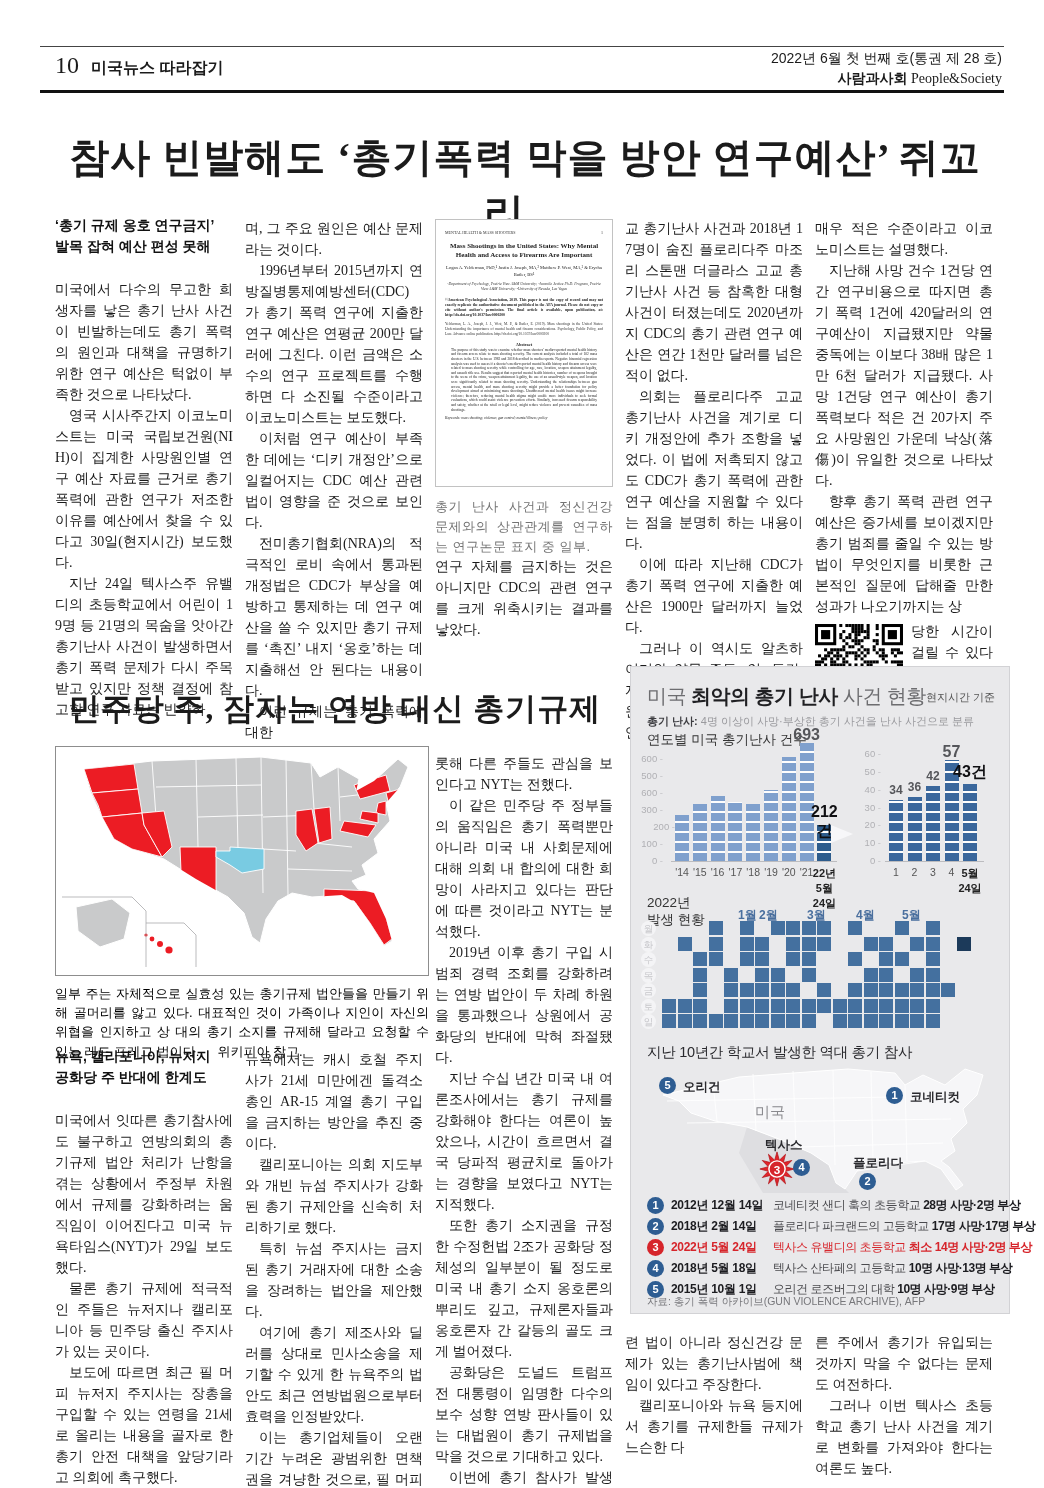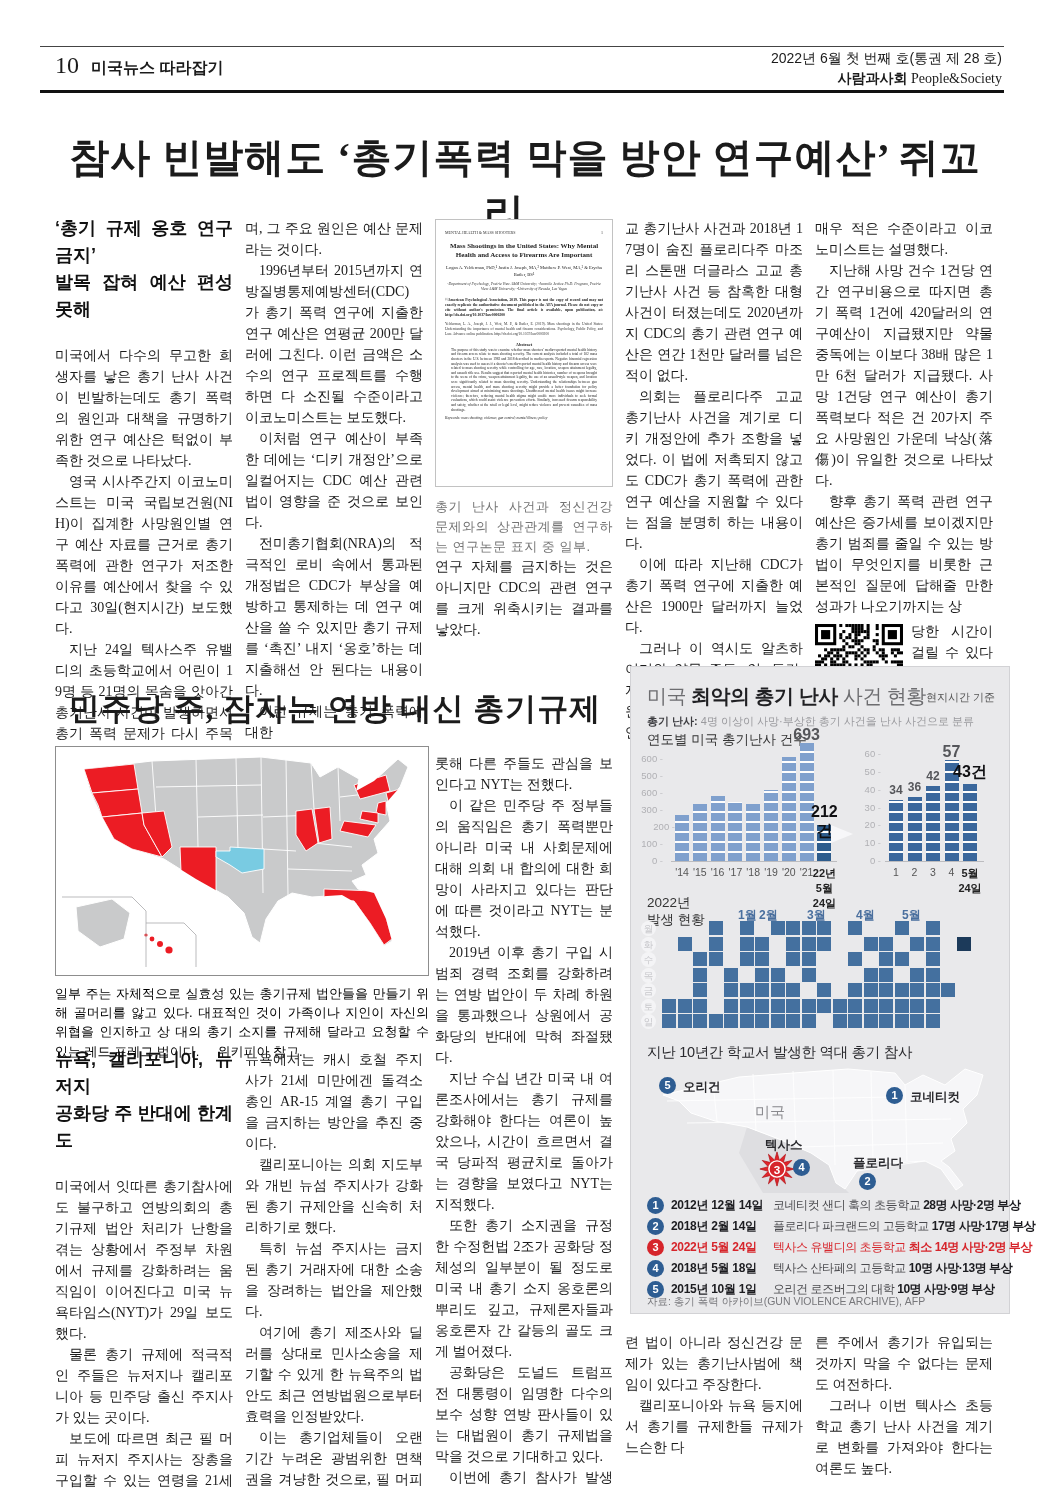--- a/index.html
+++ b/index.html
@@ -15,21 +15,21 @@
   #hdr-section{font-size:16px;font-weight:bold;}
   #hdr-right{right:42px;top:48px;text-align:right;line-height:1.45;font-size:14px;}
   #hdr-right .soc{font-weight:bold;}
   
   #headline1{left:55px;top:130px;width:940px;text-align:center;font-size:40px;font-weight:bold;letter-spacing:1px;}
   #headline2{left:55px;top:688px;width:560px;text-align:center;font-size:31px;font-weight:bold;letter-spacing:1px;}
   
   .col{width:178px;font-size:14px;line-height:21px;text-align:justify;word-break:break-all;}
   .col p{margin:0;text-indent:1em;}
   .col p:first-child{text-indent:0;}
-  .subhead{font-family:"Liberation Sans","DejaVu Sans",sans-serif;font-size:18px;font-weight:bold;line-height:1.5;color:#111;margin-bottom:22px;}
+  .subhead{font-family:"Liberation Sans","DejaVu Sans",sans-serif;font-size:14px;font-weight:bold;line-height:1.5;color:#111;margin-bottom:22px;}
   
   #paper{left:435px;top:219px;width:178px;height:268px;background:#fff;border:1px solid #c2c2c2;
          padding:10px 9px;box-sizing:border-box;overflow:hidden;font-family:"Liberation Serif",serif;color:#222;}
   #paper .rh{font-size:4px;display:flex;justify-content:space-between;color:#333;}
   #paper .ti{font-size:7px;font-weight:bold;text-align:center;margin-top:7px;line-height:1.3;}
   #paper .au{font-size:4.6px;text-align:center;margin-top:5px;line-height:1.4;}
   #paper .af{font-size:3.8px;font-style:italic;text-align:center;margin-top:4px;line-height:1.4;color:#333;}
   #paper .no{font-size:3.8px;font-weight:bold;margin-top:5px;line-height:1.35;text-align:justify;}
   #paper .ci{font-size:3.6px;margin-top:4px;line-height:1.35;color:#333;text-align:justify;}
   #paper .ab-h{font-size:4.4px;font-weight:bold;text-align:center;margin-top:5px;}

